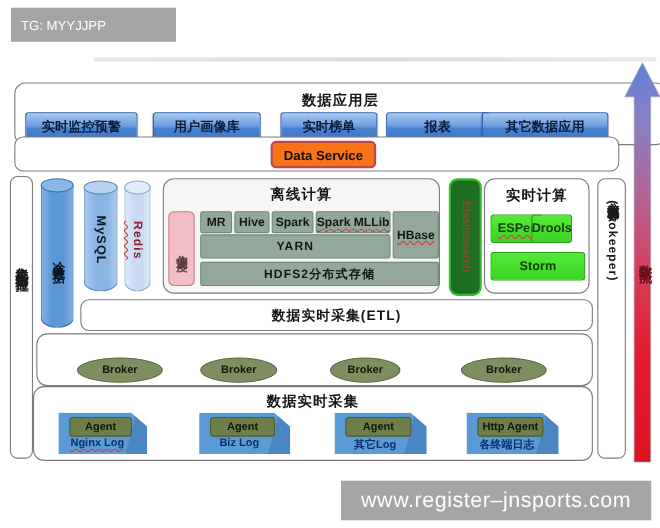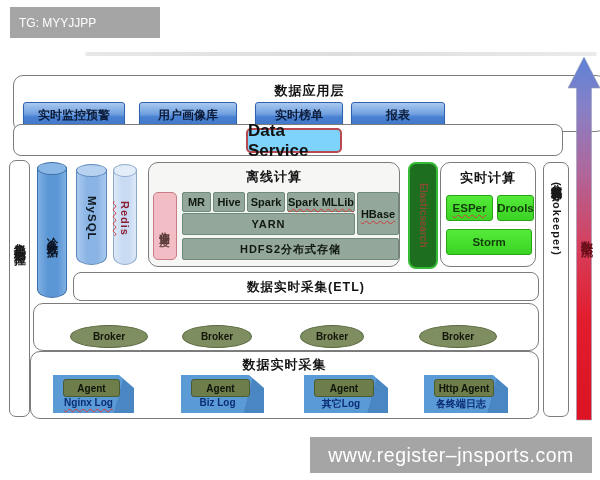--- a/index.html
+++ b/index.html
@@ -13,22 +13,22 @@
   .smudge{left:85px;top:52px;width:512px;height:4px;background:linear-gradient(to right,#e2e2e2,#d6d6d6,#e5e5e5);border-radius:2px;opacity:.8;}
   
   .panel{border:1.6px solid #7c7c7c;border-radius:10px;background:#fff;}
   .ptitle{position:absolute;left:0;right:0;text-align:center;font-weight:bold;font-size:13px;color:#141414;letter-spacing:1px;}
   
   .blue-btn{position:absolute;height:25px;border:1px solid #2f62ae;border-radius:3px;
     background:linear-gradient(to bottom,#a9c9ef 0%,#6f9fe0 45%,#4a82d2 55%,#3d73c6 100%);
     display:flex;align-items:center;justify-content:center;font-weight:bold;font-size:12px;color:#0b1b3a;
     box-shadow:0 1px 1px rgba(0,0,0,.25);}
   
-  .ds-box{position:absolute;border:2px solid #b8494f;border-radius:5px;background:#7dd3fc;
-    display:flex;align-items:center;justify-content:center;font-weight:bold;font-size:17px;color:#111;}
+  .ds-box{position:absolute;border:2px solid #b8494f;border-radius:5px;background:#f97316;
+    display:flex;align-items:center;justify-content:center;font-weight:bold;font-size:12px;color:#111;}
   
   .vbar{border:1.5px solid #7c7c7c;border-radius:7px;background:#fff;display:flex;justify-content:center;}
   .vtext{writing-mode:vertical-rl;text-orientation:mixed;}
   
   .cyl{position:absolute;}
   .cyl .body{position:absolute;left:0;right:0;top:5px;bottom:0;border:1px solid var(--b);
     background:linear-gradient(to right,var(--c2),var(--c) 35%,var(--c) 70%,var(--c2));
     border-radius:0 0 50% 50%/0 0 9px 9px;border-top:none;}
   .cyl .cap{position:absolute;left:0;right:0;top:0;height:11px;border:1px solid var(--b);
     border-radius:50%;background:var(--t);}
@@ -64,20 +64,21 @@
 
   <div class="abs wm wm-top">TG: MYYJJPP</div>
   <div class="abs smudge"></div>
 
   <div class="abs panel" style="left:13px;top:75px;width:548px;height:55px;padding-left:43px;">
     <div class="ptitle" style="top:6px;">数据应用层</div>
     <div class="blue-btn" style="left:9px;top:26px;width:100px;">实时监控预警</div>
     <div class="blue-btn" style="left:125px;top:26px;width:96px;">用户画像库</div>
     <div class="blue-btn" style="left:241px;top:26px;width:86px;">实时榜单</div>
     <div class="blue-btn" style="left:337px;top:26px;width:92px;">报表</div>
+    <div class="blue-btn" style="left:424px;top:26px;width:113px;">其它数据应用</div>
   </div>
 
   <div class="abs panel" style="left:13px;top:124px;width:548px;height:30px;border-radius:8px;">
     <div class="ds-box" style="left:232px;top:3px;width:92px;height:21px;">Data Service</div>
   </div>
 
   <div class="abs vbar" style="left:9px;top:160px;width:19px;height:255px;">
     <span class="vtext" style="font-weight:bold;font-size:12px;padding-top:72px;letter-spacing:2px;">集群指标监控</span>
   </div>
 
@@ -111,21 +112,21 @@
     <div class="sage" style="left:33px;top:75px;width:215px;height:20px;letter-spacing:1px;">HDFS2分布式存储</div>
   </div>
 
   <div class="esbox" style="left:408px;top:162px;width:26px;height:103px;">
     <span class="vtext" style="font-weight:bold;font-size:10px;color:#8a4a33;">Elasticsearch</span>
   </div>
 
   <div class="abs panel" style="left:440px;top:162px;width:94px;height:103px;">
     <div class="ptitle" style="top:6px;">实时计算</div>
     <div class="lime squig" style="left:5px;top:32px;width:45px;height:24px;">ESPer</div>
-    <div class="lime" style="left:56px;top:32px;width:35px;height:24px;">Drools</div>
+    <div class="lime" style="left:42px;top:32px;width:35px;height:24px;">Drools</div>
     <div class="lime" style="left:5px;top:66px;width:84px;height:24px;">Storm</div>
   </div>
 
   <div class="abs panel" style="left:73px;top:272px;width:464px;height:27px;border-radius:8px;">
     <div class="ptitle" style="top:6px;font-size:12.5px;">数据实时采集(ETL)</div>
   </div>
 
   <div class="abs panel" style="left:33px;top:303px;width:504px;height:46px;">
     <div class="broker" style="left:36px;top:21px;width:76px;height:21px;">Broker</div>
     <div class="broker" style="left:148px;top:21px;width:68px;height:21px;">Broker</div>

